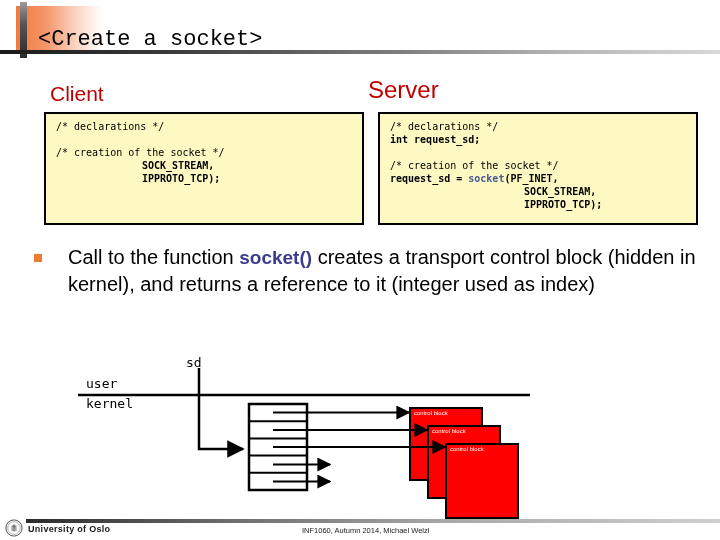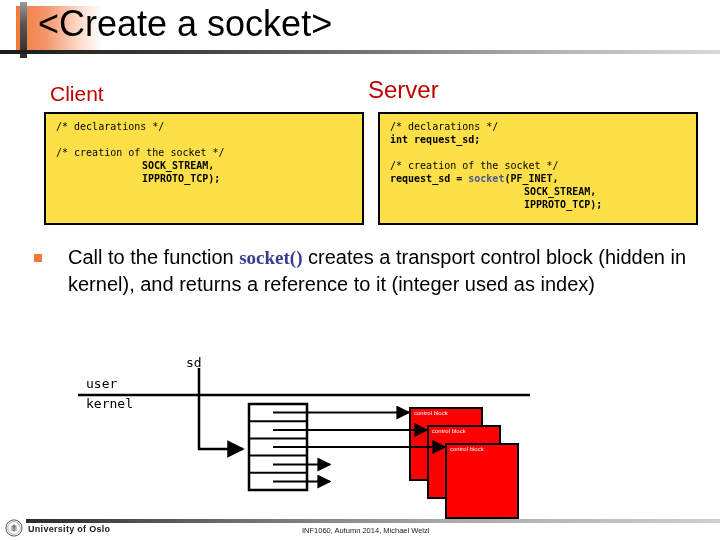--- a/index.html
+++ b/index.html
@@ -31,26 +31,26 @@
     position: absolute;
     left: 20px;
     top: 2px;
     width: 7px;
     height: 56px;
     background: linear-gradient(to bottom, #9a9a9a 0%, #545454 40%, #2b2b2b 100%);
   }
   .title-text {
     position: absolute;
     left: 38px;
-    top: 4px;
-    font-size: 36px;
+    top: 20px;
+    font-size: 22px;
     line-height: 40px;
     color: #000000;
     white-space: nowrap;
-    font-family: Liberation Sans, sans-serif;
+    font-family: Liberation Mono, monospace;
   }
   .title-rule {
     position: absolute;
     left: 0px;
     top: 50px;
     width: 720px;
     height: 4px;
     background: linear-gradient(to right, #1a1a1a 0%, #3d3d3d 25%, #7d7d7d 55%, #b5b5b5 78%, #d8d8d8 100%);
   }
 
@@ -61,21 +61,21 @@
     font-family: "Liberation Sans", sans-serif;
     white-space: nowrap;
   }
   .col-label.client { left: 50px; top: 82px; font-size: 21px; }
   .col-label.server { left: 368px; top: 76px; font-size: 24px; }
 
   
   .code-box {
     position: absolute;
     border: 2px solid #000000;
-    background: #fde047;
+    background: #fef9c3;
     box-sizing: border-box;
     font-family: "DejaVu Sans Mono", "Liberation Mono", monospace;
     font-size: 10px;
     line-height: 13px;
     color: #000000;
     padding: 6px 4px 6px 10px;
     overflow: hidden;
   }
   .code-box.client { left: 44px;  top: 112px; width: 320px; height: 113px; }
   .code-box.server { left: 378px; top: 112px; width: 320px; height: 113px; }
@@ -105,21 +105,21 @@
     background: #ED7D31;
   }
   .bullet-text {
     margin-left: 34px;
     font-size: 20px;
     line-height: 26px;
     color: #000000;
     font-family: "Liberation Sans", sans-serif;
   }
   .inline-code {
-    font-family: Liberation Serif, serif;
+    font-family: Liberation Sans, sans-serif;
     color: #3B3B8F;
     font-size: 19px;
     font-weight: bold;
     text-align: right;
   }
 
   
   .diagram { position: absolute; left: 0; top: 0; width: 720px; height: 540px; }
   .diag-label {
     position: absolute;

